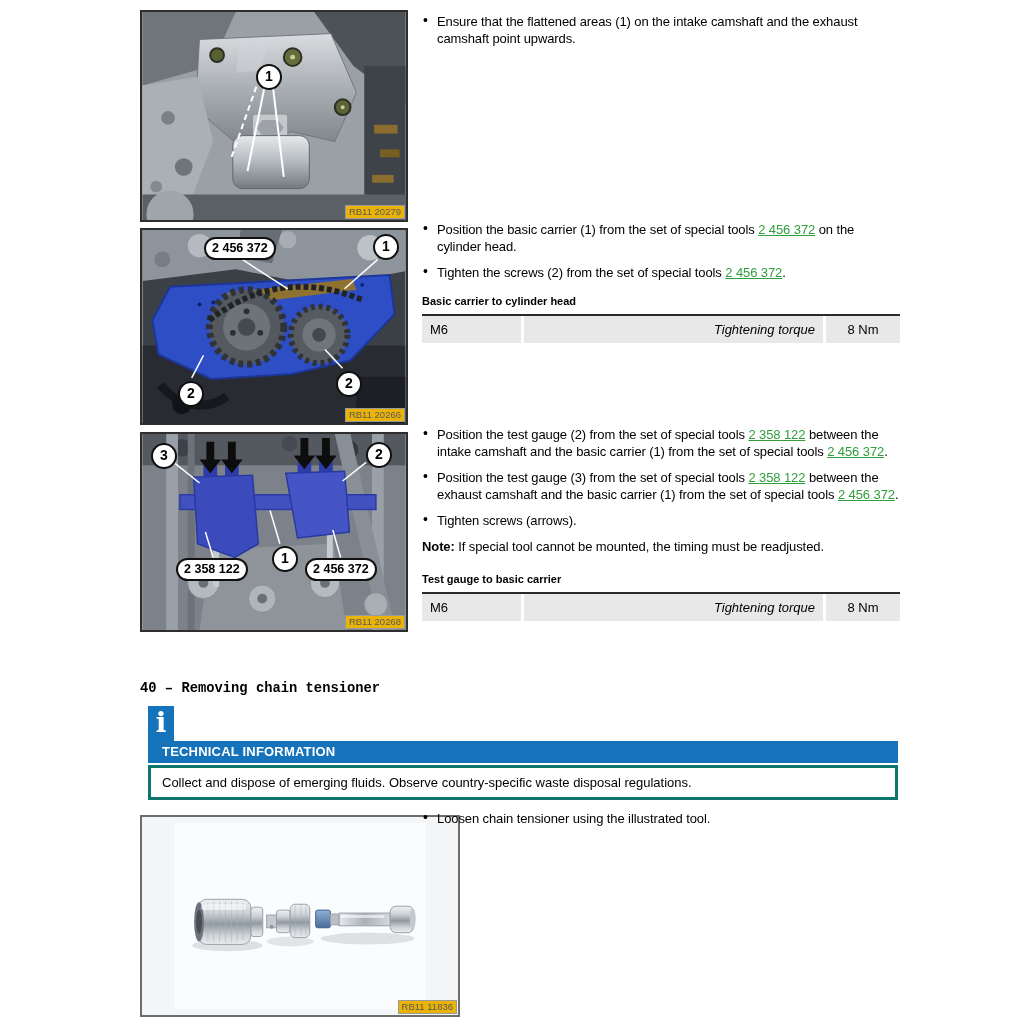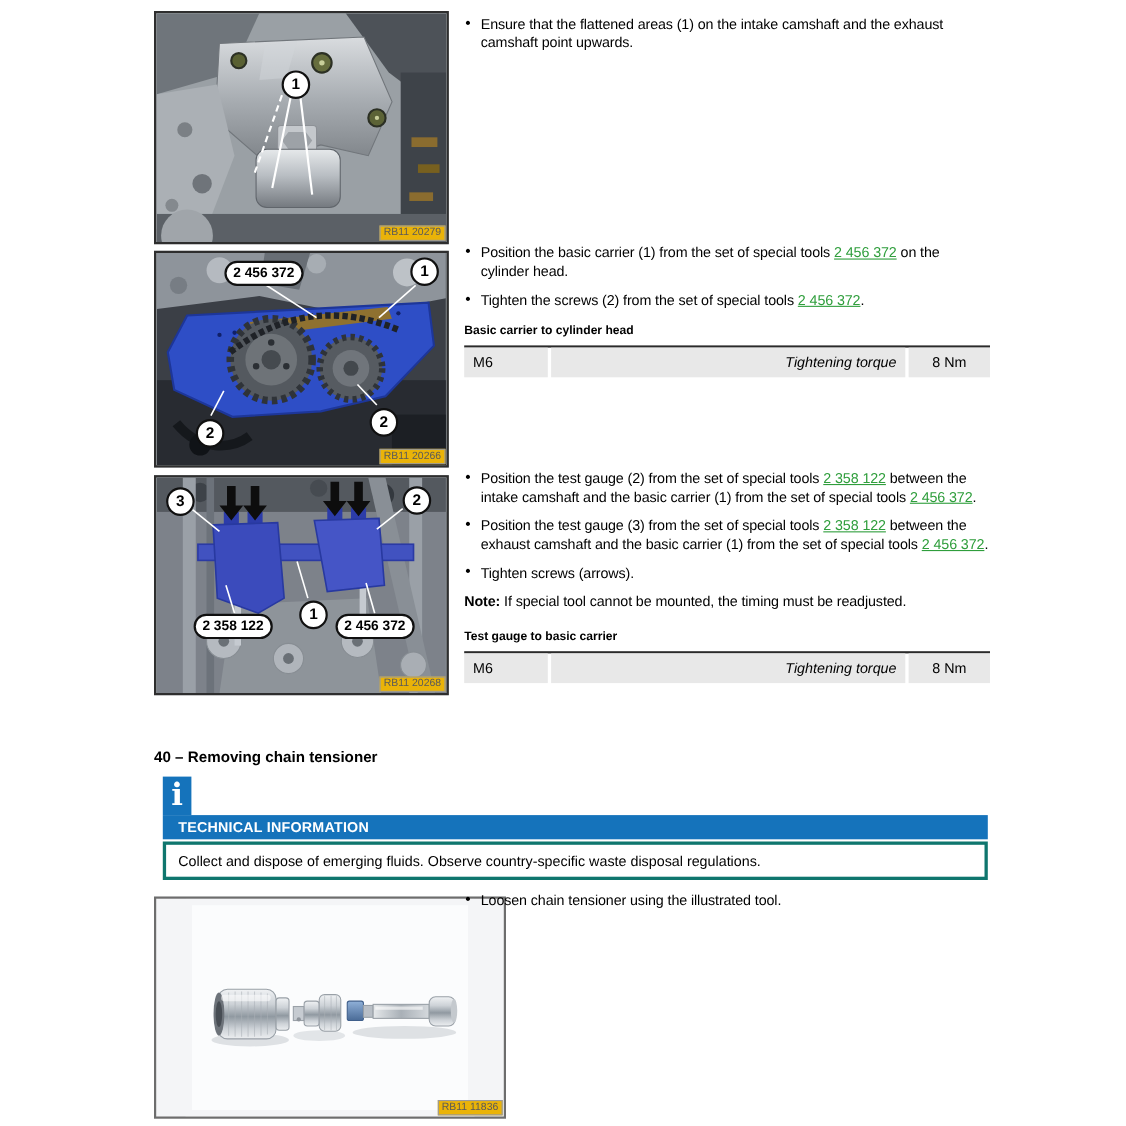--- a/index.html
+++ b/index.html
@@ -29,28 +29,28 @@
   ul.steps { list-style:none; margin:0; padding:0; }
   ul.steps li { position:relative; padding-left:15px; font-size:13px; line-height:17px;
                 margin:0 0 9px 0; letter-spacing:-0.1px; }
   ul.steps li::before { content:"\2022"; position:absolute; left:1px; top:-1px; font-size:14px; }
   a.green-link { color:#2f9e3c; text-decoration:underline; cursor:pointer; }
 
   .table-block { margin-top:12px; }
   .table-title { font-weight:bold; font-size:11px; line-height:17px; margin:0 0 4px 0; }
   .torque-table { border-top:2px solid #2a2a2a; display:flex; gap:3px; background:#fff; }
   .torque-table .cell { background:#e8e8e8; font-size:13px; line-height:17px; padding:5px 8px; box-sizing:border-box; }
-  .torque-table .c1 { width:76px; }
+  .torque-table .c1 { width:99px; }
   .torque-table .c2 { flex:1; text-align:right;font-style:italic; }
   .torque-table .c3 { width:74px; text-align:center; }
 
   .note { font-size:13px; line-height:17px; margin:6px 0 16px 0; letter-spacing:-0.1px; }
   .note b { font-weight:bold; }
 
-  #heading40 { position:absolute; left:140px; top:681px; font-weight:bold; font-size:13.8px; }
+  #heading40 { position:absolute; left:140px; top:681px; font-weight:bold; font-size:13.8px;font-family:Liberation Mono, monospace; }
 
   
   #info-icon { position:absolute; left:148px; top:706px; width:26px; height:35px; background:#1573bb;
                color:#fff; font-family:"DejaVu Serif", serif; font-weight:bold; font-size:28px;
                text-align:center; line-height:33px; }
   #info-banner { position:absolute; left:148px; top:741px; width:750px; height:22px; box-sizing:border-box;
                  background:#1573bb; color:#fff; font-weight:bold; font-size:13px; line-height:22px;
                  padding-left:14px; letter-spacing:0.2px; }
   #info-box { position:absolute; left:148px; top:765px; width:750px; box-sizing:border-box;
               border:3px solid #0f766e; background:#fff; padding:6px 11px; font-size:13px; line-height:17px; }

